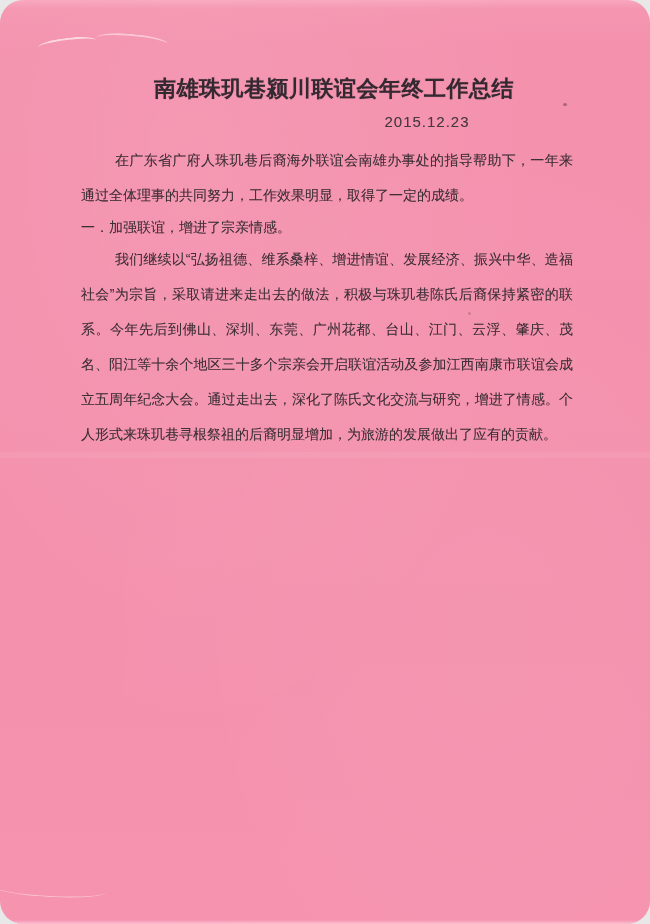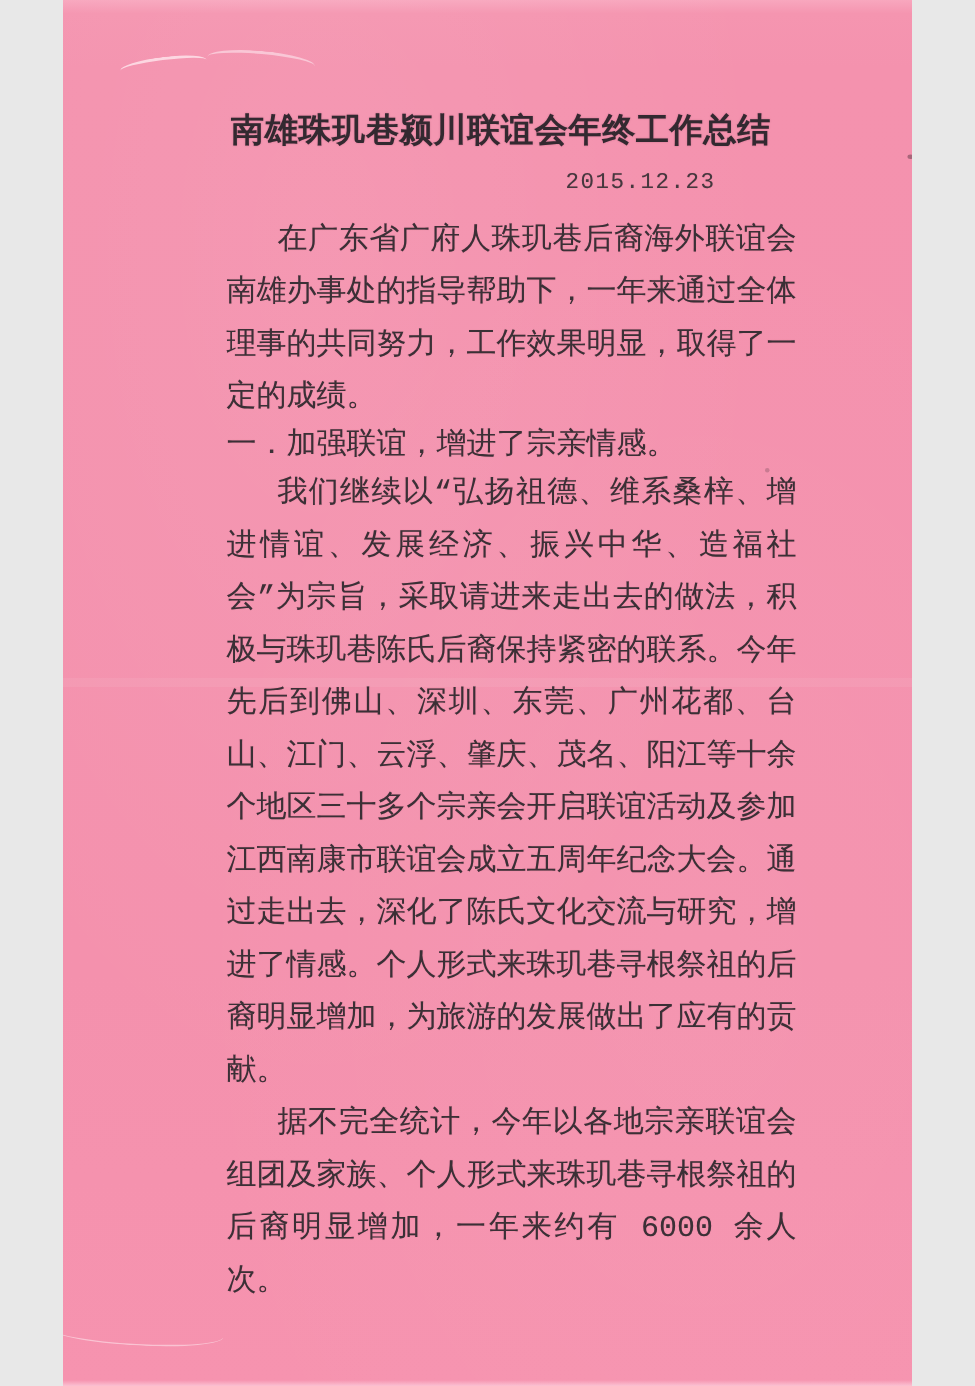--- a/index.html
+++ b/index.html
@@ -1,30 +1,31 @@
 <!DOCTYPE html>
 <html><head>
 <meta charset="utf-8">
 <style>
   html, body {
     margin: 0;
     padding: 0;
     background: #e8e8e8;
   }
   .page {
-    width: 566px;
+    width: 650px;
     height: 924px;
     position: relative;
     overflow: hidden;
     margin: 0 auto;
     background:
       radial-gradient(ellipse at 30% 18%, rgba(255,255,255,0.06), transparent 55%),
       radial-gradient(ellipse at 75% 70%, rgba(255,255,255,0.04), transparent 60%),
       linear-gradient(180deg, #f8a7be 0px, #f595b0 9px, #f492ae 45px, #f491ad 70%, #f693af 100%);
-    font-family: Liberation Mono, monospace;
+    font-family: Liberation Sans, sans-serif;
+    border-radius: 23px;
   }
   
   .artifact { position: absolute; pointer-events: none; }
   .scratch1 {
     left: 38px; top: 38px; width: 58px; height: 9px;
     border-top: 2px solid rgba(255,236,242,0.75);
     border-radius: 50%;
     transform: rotate(-7deg);
   }
   .scratch2 {
@@ -74,22 +75,22 @@
     text-align: center;
     position: relative;
     left: 102px;
     font-size: 15px;
     line-height: 21px;
     letter-spacing: 1px;
     color: #45383e;
     text-shadow: 0 0 0.5px rgba(110,45,70,0.35);
   }
   .doc-body {
-    margin: 11px 77px 0 109px;
-    font-size: 20px;
+    margin: 11px 77px 0 81px;
+    font-size: 14px;
     line-height: 35px;
     text-align: justify;
     color: #3b3036;
     text-shadow: 0 0 0.5px rgba(120,50,75,0.35);
   }
   .doc-body p { margin: 0; }
   .para { text-indent: 34px; }
   .heading { line-height: 29px; font-weight: normal; }
 </style>
 </head>
@@ -106,16 +107,15 @@
   <div class="artifact bottom-edge"></div>
 
   <h1 class="doc-title">南雄珠玑巷颍川联谊会年终工作总结</h1>
 
   <div class="doc-date">2015.12.23</div>
 
   <div class="doc-body">
     <p class="para">在广东省广府人珠玑巷后裔海外联谊会南雄办事处的指导帮助下，一年来通过全体理事的共同努力，工作效果明显，取得了一定的成绩。</p>
     <p class="heading">一．加强联谊，增进了宗亲情感。</p>
     <p class="para">我们继续以“弘扬祖德、维系桑梓、增进情谊、发展经济、振兴中华、造福社会”为宗旨，采取请进来走出去的做法，积极与珠玑巷陈氏后裔保持紧密的联系。今年先后到佛山、深圳、东莞、广州花都、台山、江门、云浮、肇庆、茂名、阳江等十余个地区三十多个宗亲会开启联谊活动及参加江西南康市联谊会成立五周年纪念大会。通过走出去，深化了陈氏文化交流与研究，增进了情感。个人形式来珠玑巷寻根祭祖的后裔明显增加，为旅游的发展做出了应有的贡献。</p>
-    <p class="para">据不完全统计，今年以各地宗亲联谊会组团及家族、个人形式来珠玑巷寻根祭祖的后裔明显增加，一年来约有 6000 余人次。</p>
   </div>
 
 </div>
 
 </body></html>

